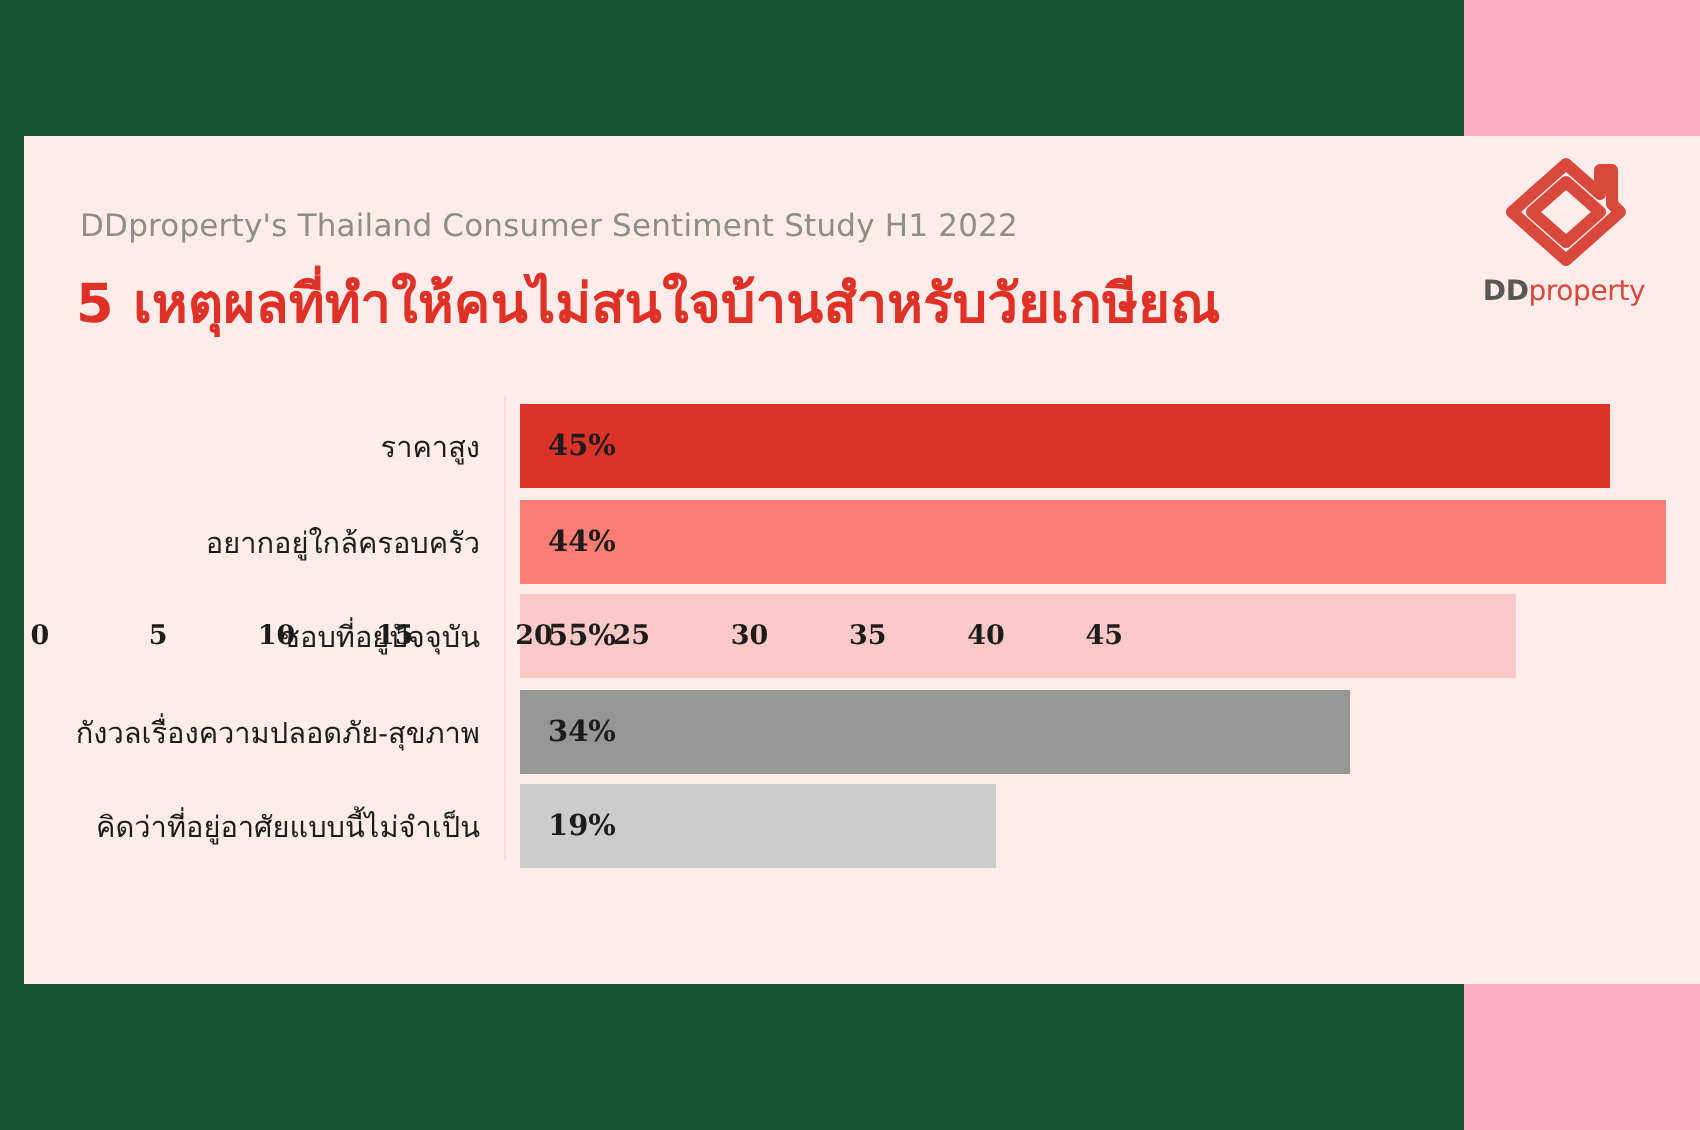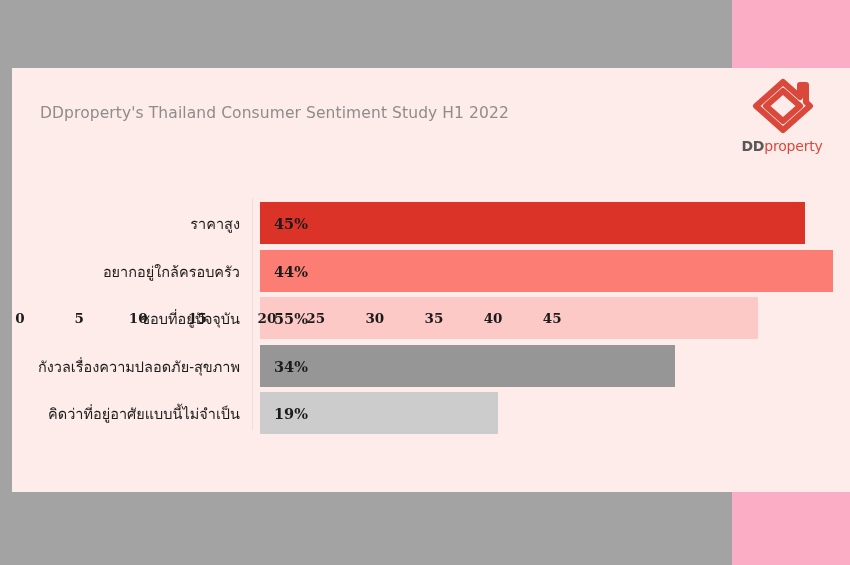--- a/index.html
+++ b/index.html
@@ -11,21 +11,21 @@
     height: 565px;
     background: #FCADC6;
     font-family: "DejaVu Sans", "Liberation Sans", sans-serif;
     overflow: hidden;
   }
 
   #infographic {
     position: relative;
     width: 732px;
     height: 565px;
-    background: #a3a3a3;
+    background: #14532d;
   }
 
   
   .card {
     position: absolute;
     left: 12px;
     top: 68px;
     width: 838px;
     height: 424px;
     background: #FDECE9;
@@ -166,20 +166,21 @@
 </style>
 </head>
 <body>
 
 <div id="infographic">
 
   <div class="card">
 
     <div class="subtitle">DDproperty's Thailand Consumer Sentiment Study H1 2022</div>
 
+    <div class="headline">5 เหตุผลที่ทำให้คนไม่สนใจบ้านสำหรับวัยเกษียณ</div>
 
     <div class="logo">
       <svg class="logo-mark" viewBox="0 0 66 60">
         <g fill="none" stroke="#D9483B" stroke-width="6" stroke-linejoin="round" stroke-linecap="round">
           <path d="M6 30 L33 6 L50 21 L50 9 L56 9 L56 26 L60 30 L33 54 L6 30 Z"></path>
           <path d="M16 30 L33 15 L50 30 L33 45 L16 30 Z"></path>
         </g>
       </svg>
       <div class="logo-word">
         <span class="dd">DD</span><span class="prop">property</span>

